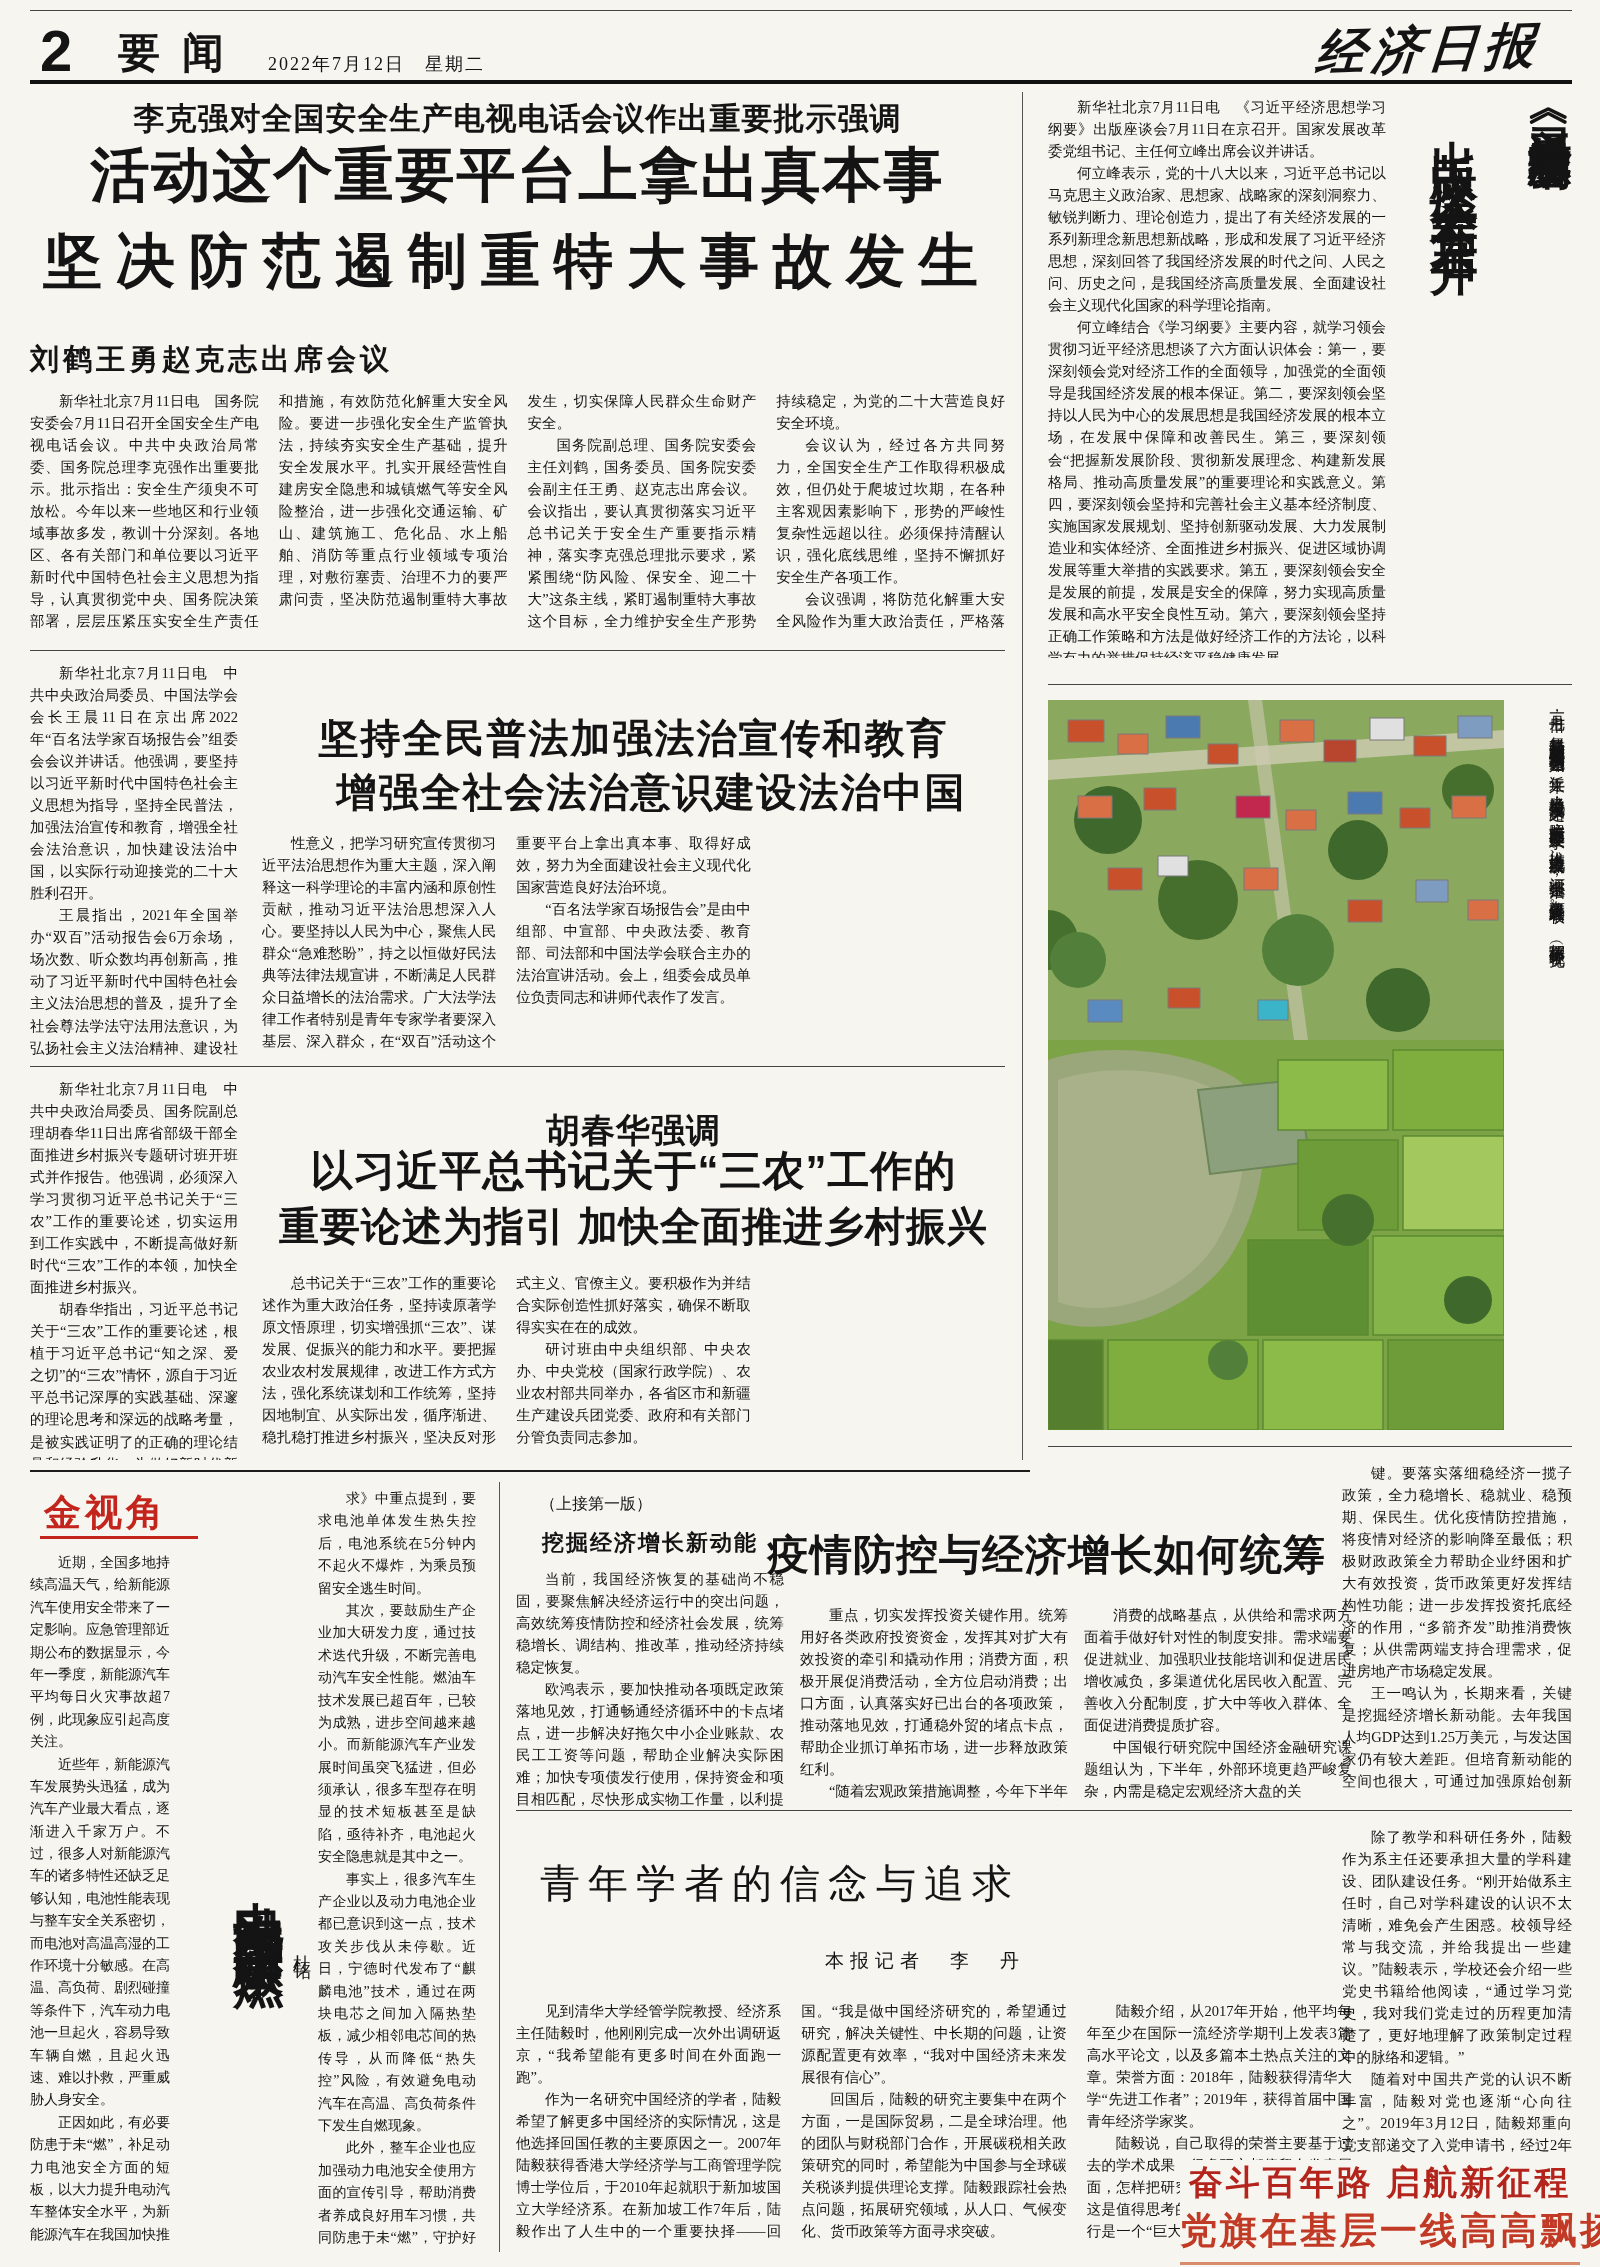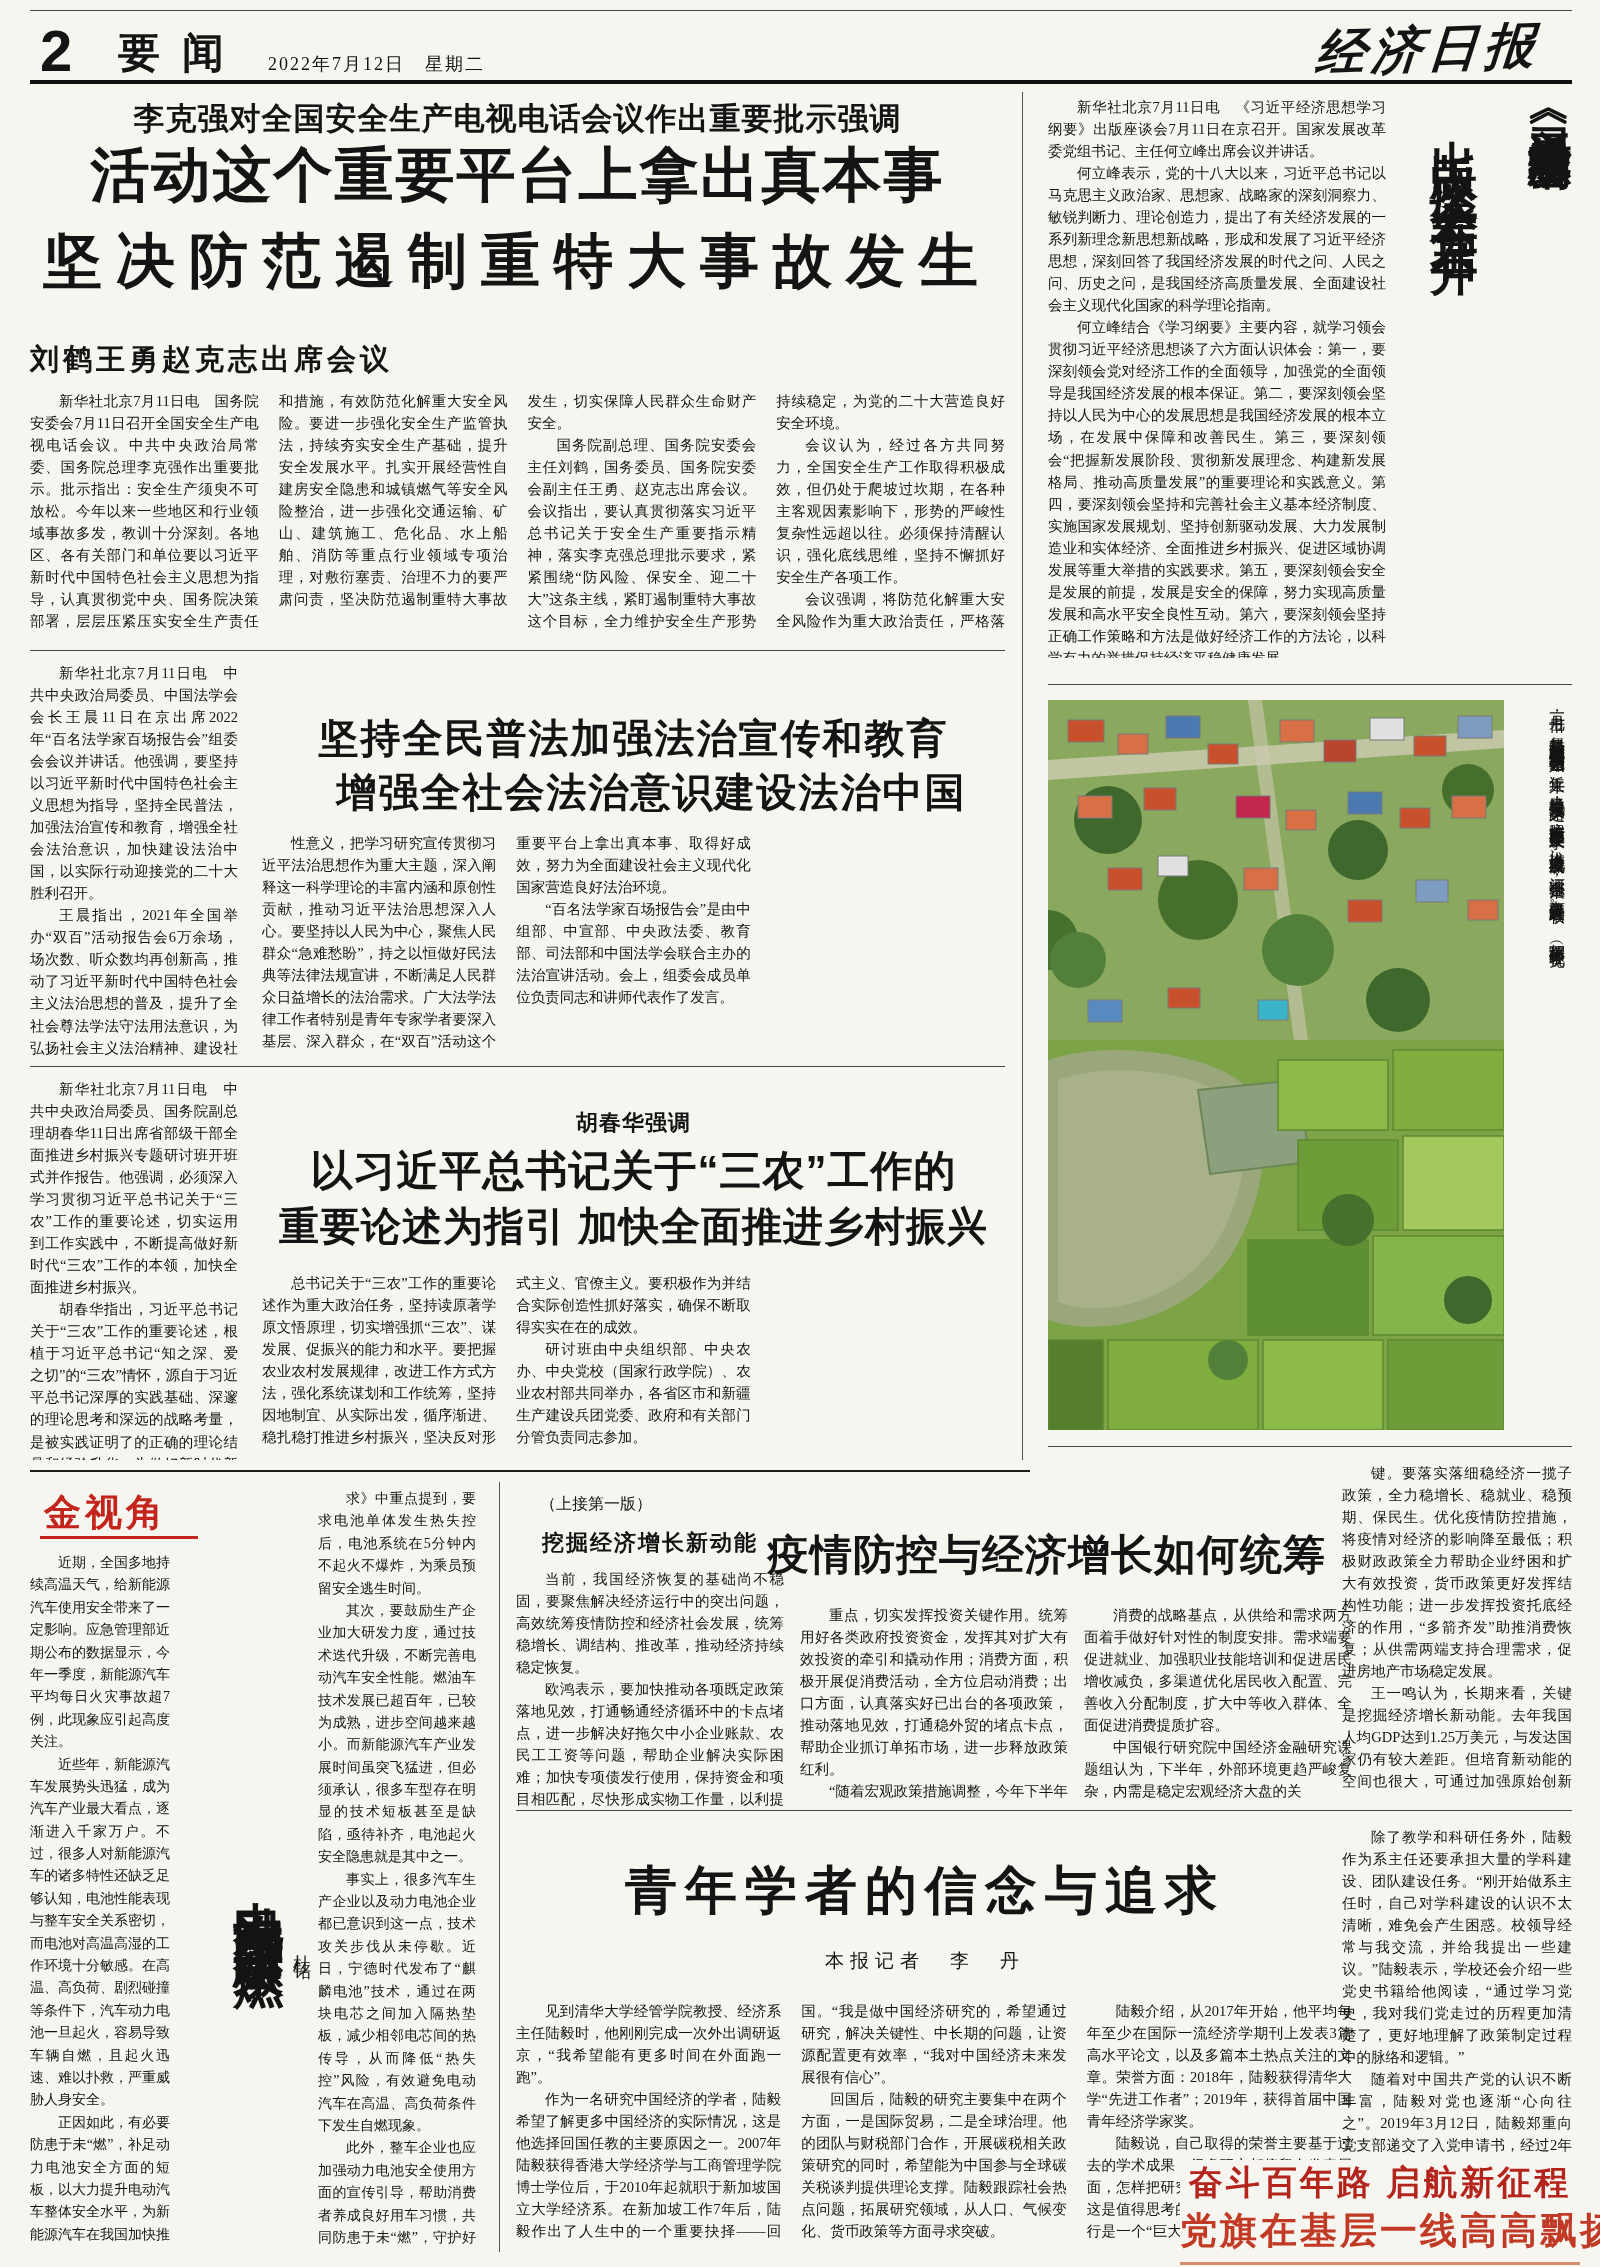--- a/index.html
+++ b/index.html
@@ -33,21 +33,21 @@
   .cols4{column-count:4;column-gap:20px;column-fill:auto;}
 
   .vert{writing-mode:vertical-rl;}
   .vert-head{font-family:"Liberation Sans",sans-serif;font-weight:900;line-height:1;overflow:hidden;}
 
   .jin-label{font-family:"Liberation Sans",sans-serif;font-weight:900;font-size:37px;color:#c3241c;letter-spacing:4px;}
   .jin-underline{height:3px;background:#c3241c;}
   .continued{font-size:16px;}
   .sub-center{font-family:"Liberation Sans",sans-serif;font-weight:900;font-size:22px;text-align:center;letter-spacing:2px;}
   .byline{font-size:19px;text-align:center;letter-spacing:6px;}
-  .qn-head{font-weight:700;font-size:52px;text-align:center;letter-spacing:8px;white-space:nowrap;}
+  .qn-head{font-weight:400;font-size:40px;letter-spacing:8px;white-space:nowrap;}
 
   .banner1{font-family:"Liberation Sans",sans-serif;font-weight:900;font-size:34px;color:#b3241c;
            letter-spacing:3px;text-align:center;white-space:nowrap;}
   .banner2{font-weight:900;font-size:37px;color:#c13a26;letter-spacing:3px;text-align:center;white-space:nowrap;}
   .banner-rule{height:3px;background:#d98b6d;}
 
   .caption{font-size:16px;line-height:26px;letter-spacing:1px;text-align:justify;overflow:hidden;}
   .photo-frame{overflow:hidden;}
 </style>
 </head>
@@ -88,21 +88,21 @@
       <p>性意义，把学习研究宣传贯彻习近平法治思想作为重大主题，深入阐释这一科学理论的丰富内涵和原创性贡献，推动习近平法治思想深入人心。要坚持以人民为中心，聚焦人民群众“急难愁盼”，持之以恒做好民法典等法律法规宣讲，不断满足人民群众日益增长的法治需求。广大法学法律工作者特别是青年专家学者要深入基层、深入群众，在“双百”活动这个重要平台上拿出真本事、取得好成效，努力为全面建设社会主义现代化国家营造良好法治环境。</p>
       <p>“百名法学家百场报告会”是由中组部、中宣部、中央政法委、教育部、司法部和中国法学会联合主办的法治宣讲活动。会上，组委会成员单位负责同志和讲师代表作了发言。</p>
     </div>
 
   <div class="abs rule-h-thin" style="left:30px;top:1066px;width:975px;"></div>
 
   <div class="abs bodytext" style="left:30px;top:1078px;width:208px;height:382px;">
       <p>新华社北京7月11日电　中共中央政治局委员、国务院副总理胡春华11日出席省部级干部全面推进乡村振兴专题研讨班开班式并作报告。他强调，必须深入学习贯彻习近平总书记关于“三农”工作的重要论述，切实运用到工作实践中，不断提高做好新时代“三农”工作的本领，加快全面推进乡村振兴。</p>
       <p>胡春华指出，习近平总书记关于“三农”工作的重要论述，根植于习近平总书记“知之深、爱之切”的“三农”情怀，源自于习近平总书记深厚的实践基础、深邃的理论思考和深远的战略考量，是被实践证明了的正确的理论结晶和经验升华，为做好新时代新阶段“三农”工作提供了总纲领、总依据、总遵循。</p>
     </div>
-  <div class="abs kicker" style="left:262px;top:1108px;width:743px;font-size:22px;">胡春华强调</div>
+  <div class="abs kicker" style="left:262px;top:1108px;width:743px;font-size:34px;">胡春华强调</div>
   <div class="abs head3" style="left:262px;top:1150px;width:743px;">以习近平总书记关于“三农”工作的</div>
   <div class="abs head3" style="left:262px;top:1206px;width:743px;font-size:40px;">重要论述为指引  加快全面推进乡村振兴</div>
   <div class="abs bodytext cols3" style="left:262px;top:1272px;width:743px;height:188px;">
       <p>总书记关于“三农”工作的重要论述作为重大政治任务，坚持读原著学原文悟原理，切实增强抓“三农”、谋发展、促振兴的能力和水平。要把握农业农村发展规律，改进工作方式方法，强化系统谋划和工作统筹，坚持因地制宜、从实际出发，循序渐进、稳扎稳打推进乡村振兴，坚决反对形式主义、官僚主义。要积极作为并结合实际创造性抓好落实，确保不断取得实实在在的成效。</p>
       <p>研讨班由中央组织部、中央农办、中央党校（国家行政学院）、农业农村部共同举办，各省区市和新疆生产建设兵团党委、政府和有关部门分管负责同志参加。</p>
     </div>
 
   <div class="abs rule-v" style="left:1022px;top:92px;height:1368px;width:1px;background:#555;"></div>
 
   <div class="abs bodytext" style="left:1048px;top:96px;width:338px;height:562px;font-size:14.5px;">

